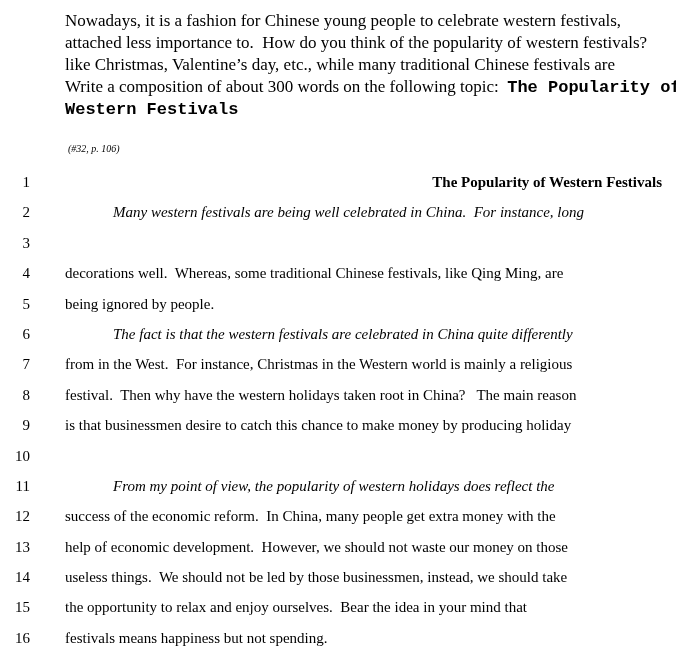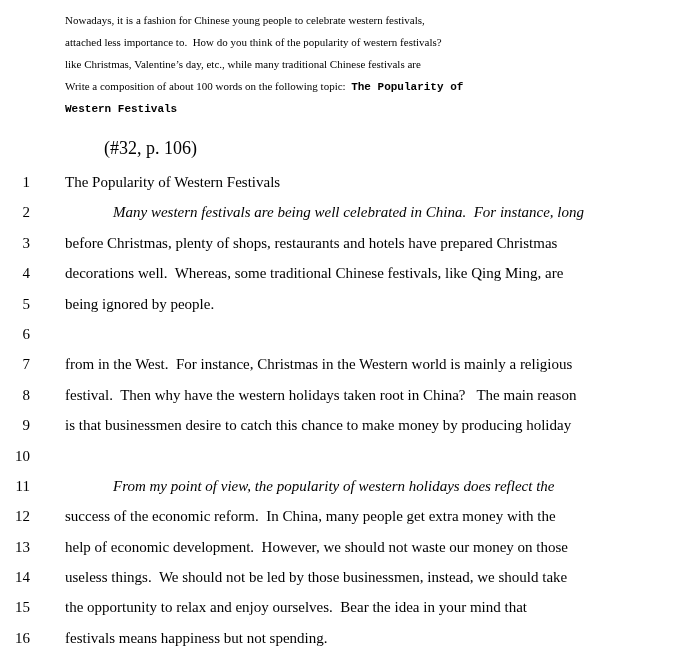--- a/index.html
+++ b/index.html
@@ -16,32 +16,33 @@
   }
   .page {
     width: 676px;
     height: 649px;
     position: relative;
   }
   .prompt {
     margin: 10px 12px 0 65px;
   }
   .prompt-line {
-    font-size: 11px;
+    font-size: 17px;
     line-height: 21px;
     white-space: pre;
   }
   .bold {
     font-weight: bold;
     font-family: Liberation Mono, monospace;
   }
   .ref {
-    margin: 18px 0 0 104px;
-    font-size: 18px;
+    margin: 18px 0 0 68px;
+    font-size: 10px;
     line-height: 21px;
+    font-style: italic;
   }
   .essay {
     margin-top: 8px;
   }
   .essay-line {
     display: flex;
     align-items: baseline;
     line-height: 30.4px;
     height: 30.4px;
     font-size: 15px;
@@ -51,73 +52,73 @@
     text-align: right;
     flex: 0 0 30px;
   }
   .txt {
     flex: 1 1 auto;
     margin-left: 35px;
     margin-right: 14px;
     white-space: pre;
   }
   .txt.title {
-    font-weight: normal;
-    text-align: left;
+    font-weight: bold;
+    text-align: right;
     white-space: normal;
   }
   .txt.indent {
     padding-left: 48px;
     font-style: italic;
   }
 </style>
 </head>
 <body>
 
 <div class="page">
   <div class="prompt" id="prompt-mount">
   <div class="prompt-line"><span class="pt">Nowadays, it is a fashion for Chinese young people to celebrate western festivals,</span><span class="pb bold"></span></div>
 
   <div class="prompt-line"><span class="pt">attached less importance to.  How do you think of the popularity of western festivals?</span><span class="pb bold"></span></div>
 
   <div class="prompt-line"><span class="pt">like Christmas, Valentine’s day, etc., while many traditional Chinese festivals are</span><span class="pb bold"></span></div>
 
-  <div class="prompt-line"><span class="pt">Write a composition of about 100 words on the following topic:  </span><span class="pb bold">The Popularity of</span></div>
+  <div class="prompt-line"><span class="pt">Write a composition of about 300 words on the following topic:  </span><span class="pb bold">The Popularity of</span></div>
 
   <div class="prompt-line"><span class="pt"></span><span class="pb bold">Western Festivals</span></div>
 </div>
   <div class="ref">(#32, p. 106)</div>
   <div class="essay" id="essay-mount">
   <div class="essay-line">
     <span class="num">1</span>
         <span class="txt title">The Popularity of Western Festivals</span>
   </div>
 
   <div class="essay-line">
     <span class="num">2</span>
         <span class="txt indent">Many western festivals are being well celebrated in China.  For instance, long</span>
   </div>
 
   <div class="essay-line">
     <span class="num">3</span>
-        <span class="txt plain">before Christmas, plenty of shops, restaurants and hotels have prepared Christmas</span>
   </div>
 
   <div class="essay-line">
     <span class="num">4</span>
         <span class="txt plain">decorations well.  Whereas, some traditional Chinese festivals, like Qing Ming, are</span>
   </div>
 
   <div class="essay-line">
     <span class="num">5</span>
         <span class="txt plain">being ignored by people.</span>
   </div>
 
   <div class="essay-line">
     <span class="num">6</span>
+        <span class="txt indent">The fact is that the western festivals are celebrated in China quite differently</span>
   </div>
 
   <div class="essay-line">
     <span class="num">7</span>
         <span class="txt plain">from in the West.  For instance, Christmas in the Western world is mainly a religious</span>
   </div>
 
   <div class="essay-line">
     <span class="num">8</span>
         <span class="txt plain">festival.  Then why have the western holidays taken root in China?   The main reason</span>

